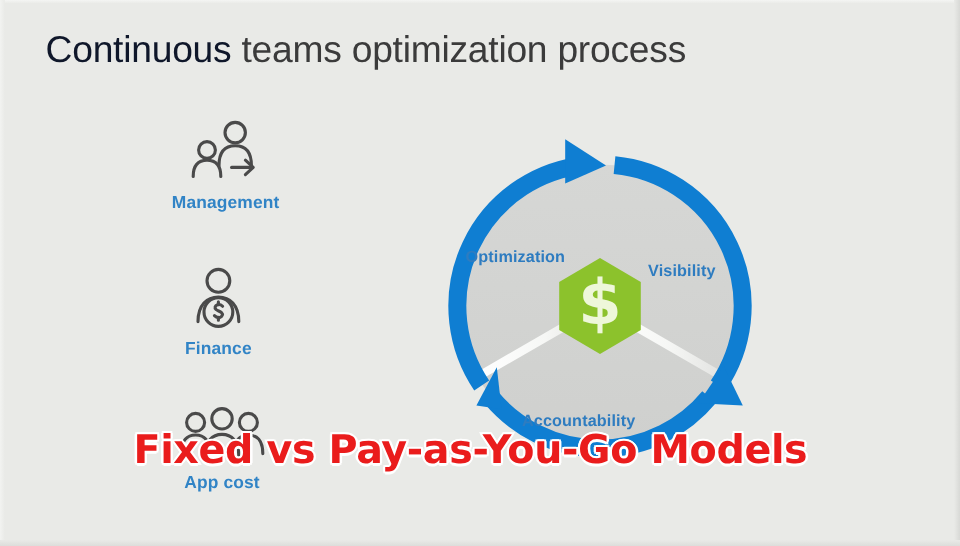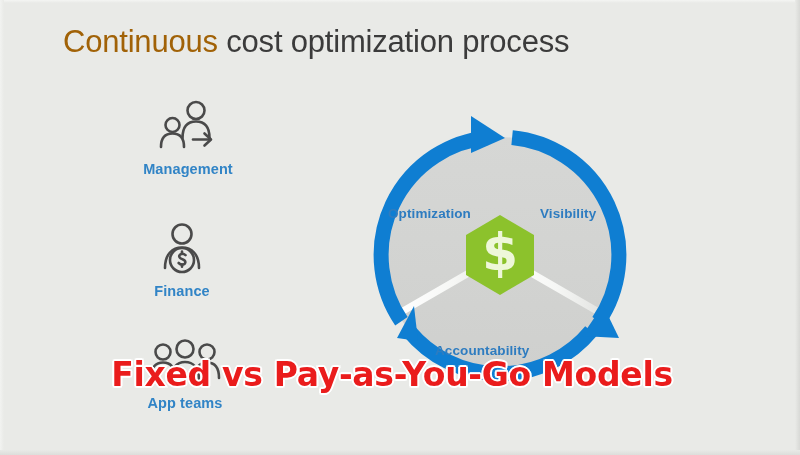--- a/index.html
+++ b/index.html
@@ -36,21 +36,21 @@
   
   #title {
     position: absolute;
     left: 38px;
     top: 24px;
     font-size: 31px;
     font-weight: 400;
     letter-spacing: -0.2px;
     white-space: nowrap;
   }
-  #title .accent { color: #a16207; margin-left: 25px; }
+  #title .accent { color: #0f172a; }
   #title .rest   { color: #3b3b3b; }
 
   
   .stakeholder {
     position: absolute;
     width: 150px;
     text-align: center;
   }
   .stakeholder .glyph {
     height: 52px;
@@ -82,21 +82,21 @@
   .wedge-label {
     position: absolute;
     font-size: 13.5px;
     font-weight: 700;
     color: #2e7cc0;
     white-space: nowrap;
     letter-spacing: 0.1px;
     text-align: center;
   }
   #label-optimization { left: 38px;  top: 126px; }
-  #label-visibility   { left: 190px; top: 126px; }
+  #label-visibility   { left: 190px; top: 138px; }
   #label-accountability { left: 85px; top: 263px; }
 
   
   #overlay-caption {
     position: absolute;
     left: 0;
     top: 355px;
     width: 784px;
     text-align: center;
     font-family: "DejaVu Sans", sans-serif;
@@ -118,21 +118,21 @@
 <body>
 
 <div id="stage">
 
   <div id="frame-top"></div>
   <div id="frame-left"></div>
   <div id="frame-right"></div>
   <div id="frame-bottom"></div>
 
   <div id="title">
-    <span class="accent">Continuous</span><span class="rest"> cost optimization process</span>
+    <span class="accent">Continuous</span><span class="rest"> teams optimization process</span>
   </div>
 
   <div class="stakeholder" id="stakeholder-finance">
     <div class="glyph">
       <svg width="56" height="52" viewBox="0 0 56 52">
         <g fill="none" stroke="#4a4a4a" stroke-width="2.6" stroke-linecap="round" stroke-linejoin="round">
           <circle cx="28" cy="12" r="9.5"></circle>
           <path d="M11 46 C11 32 18.5 25.5 28 25.5 C37.5 25.5 45 32 45 46"></path>
           <circle cx="28" cy="38" r="12" fill="#e9eae7"></circle>
           <path d="M31.5 33.2 C30.2 31.9 28.6 31.5 27.2 31.9 C25.2 32.5 24.6 34.6 26 35.9 C27 36.9 29.4 37.4 30.6 38.5 C32 39.8 31.3 42 29.2 42.5 C27.7 42.9 26 42.4 24.7 41"></path>
@@ -165,21 +165,21 @@
         <g fill="none" stroke="#4a4a4a" stroke-width="2.6" stroke-linecap="round" stroke-linejoin="round">
           <circle cx="16" cy="14" r="7.5"></circle>
           <path d="M4 40 C4 29 9 24.5 16 24.5 C23 24.5 28 29 28 40"></path>
           <circle cx="60" cy="14" r="7.5"></circle>
           <path d="M48 40 C48 29 53 24.5 60 24.5 C67 24.5 72 29 72 40"></path>
           <circle cx="38" cy="11" r="8.5"></circle>
           <path d="M24 42 C24 29.5 30 24 38 24 C46 24 52 29.5 52 42"></path>
         </g>
       </svg>
     </div>
-    <div class="caption">App teams</div>
+    <div class="caption">App cost</div>
   </div>
 
   <div id="cycle">
     <svg width="300" height="350" viewBox="0 0 300 350">
       <defs>
         <linearGradient id="wedgeGrad" x1="0" y1="0" x2="0" y2="1">
           <stop offset="0%" stop-color="#d6d7d5"></stop>
           <stop offset="100%" stop-color="#cfd0ce"></stop>
         </linearGradient>
         <linearGradient id="spokeGrad" x1="0" y1="0" x2="1" y2="0">

